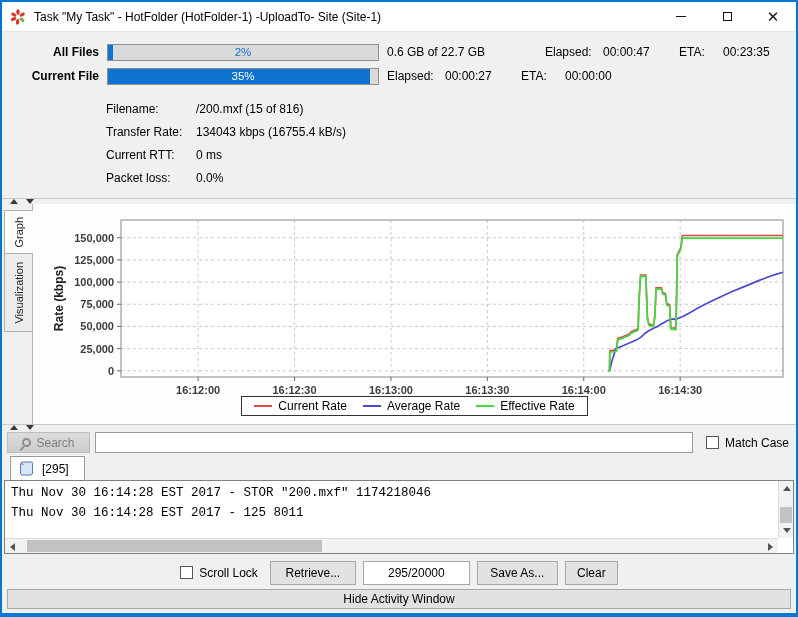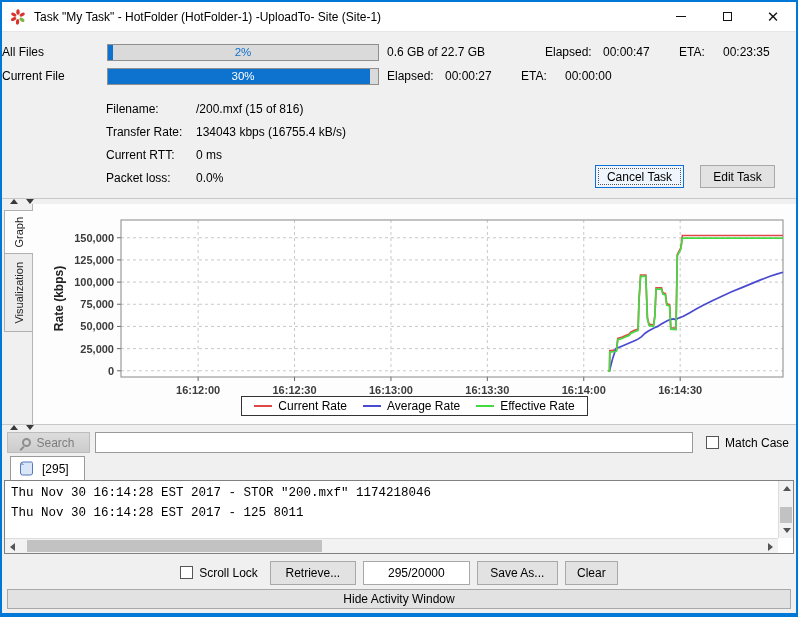--- a/index.html
+++ b/index.html
@@ -15,21 +15,21 @@
   .app-icon { width: 16px; height: 16px; margin-right: 8px; flex: 0 0 auto; }
   .title-text { font-size: 12px; color: #000; white-space: nowrap; }
   .win-btns { margin-left: auto; display: flex; height: 100%; }
   .wb { width: 46px; height: 100%; display: flex; align-items: center; justify-content: center; cursor: default; }
   .min-glyph { width: 10px; height: 1px; background: #111; display: block; }
   .max-glyph { width: 9px; height: 9px; border: 1px solid #111; display: block; }
   .close-glyph { font-size: 15px; color: #111; line-height: 1; }
   
   .top-section { height: 166px; padding-top: 11px; position: relative; }
   .prog-row { display: flex; align-items: center; height: 18px; margin-bottom: 6px; font-size: 12px; }
-  .prog-label { width: 97px; text-align: left; font-weight: normal; }
+  .prog-label { width: 97px; text-align: right; font-weight: bold; }
   .bar { width: 272px; height: 17px; border: 1px solid #8f8f8f; background: #dadada; position: relative; margin: 0 8px; overflow: hidden; }
   .bar-fill { position: absolute; left: 0; top: 0; bottom: 0; background: #0e72cf; }
   .bar-text { position: absolute; left: 0; right: 0; top: 1px; text-align: center; font-size: 11.5px; }
   .bar-text.blue { color: #0e72cf; }
   .bar-text.white { color: #ffffff; }
   .size-text { width: 158px; }
   .elapsed-label { width: 58px; }
   .elapsed-val { width: 76px; }
   .eta-label { width: 44px; }
   .eta-val { width: 70px; }
@@ -130,21 +130,21 @@
       <span class="size-text">0.6 GB of 22.7 GB</span>
       <span class="elapsed-label">Elapsed:</span>
       <span class="elapsed-val">00:00:47</span>
       <span class="eta-label">ETA:</span>
       <span class="eta-val">00:23:35</span>
     </div>
     <div class="prog-row">
       <span class="prog-label">Current File</span>
       <span class="bar">
         <span class="bar-fill" style="width: 97%;"></span>
-        <span class="bar-text white">30%</span>
+        <span class="bar-text white">35%</span>
       </span>
       <span class="elapsed-label">Elapsed:</span>
       <span class="elapsed-val">00:00:27</span>
       <span class="eta-label">ETA:</span>
       <span class="eta-val">00:00:00</span>
     </div>
 
     <div class="details">
       <div class="detail-row">
         <span class="detail-label">Filename:</span>
@@ -157,24 +157,20 @@
       <div class="detail-row">
         <span class="detail-label">Current RTT:</span>
         <span>0 ms</span>
       </div>
       <div class="detail-row">
         <span class="detail-label">Packet loss:</span>
         <span>0.0%</span>
       </div>
     </div>
 
-    <div class="task-buttons">
-      <button class="btn btn-cancel">Cancel Task</button>
-      <button class="btn btn-edit">Edit Task</button>
-    </div>
   </div>
 
   <div class="splitter">
     <span class="tri-up"></span>
     <span class="tri-down"></span>
   </div>
 
   <div class="graph-panel">
     <div class="side-tabs">
       <div class="vtab vtab-graph active">

